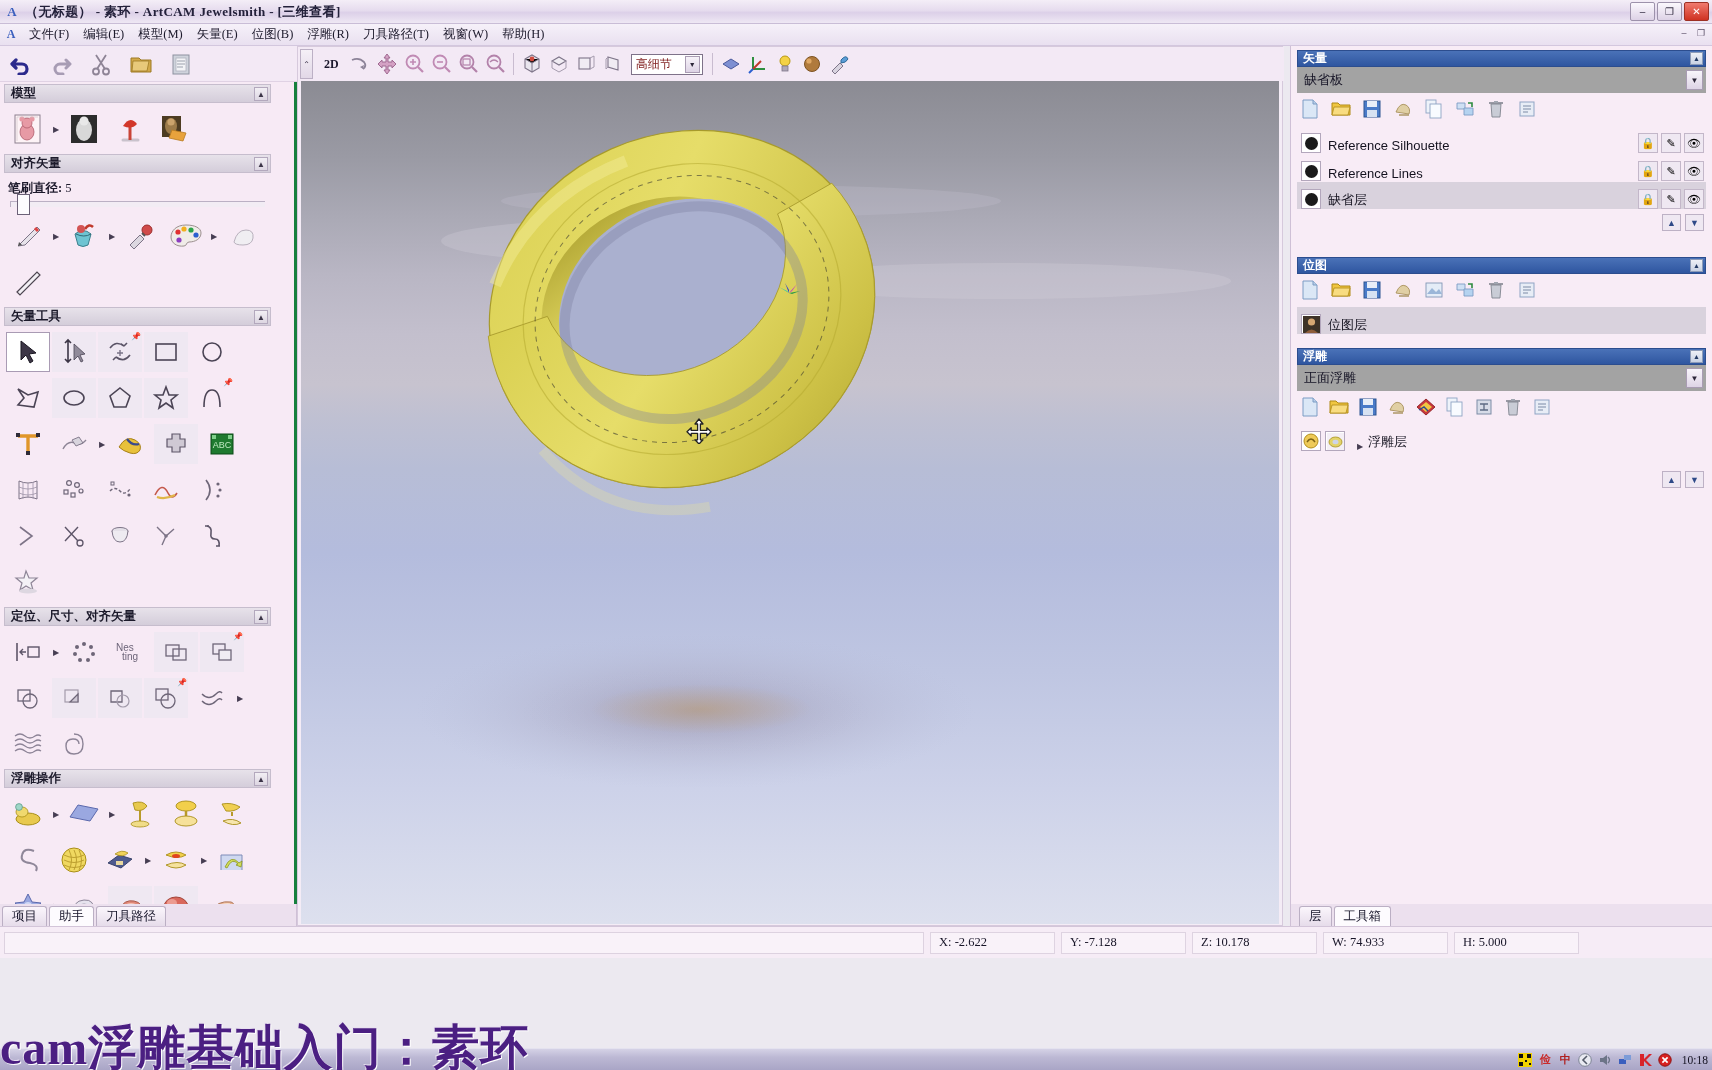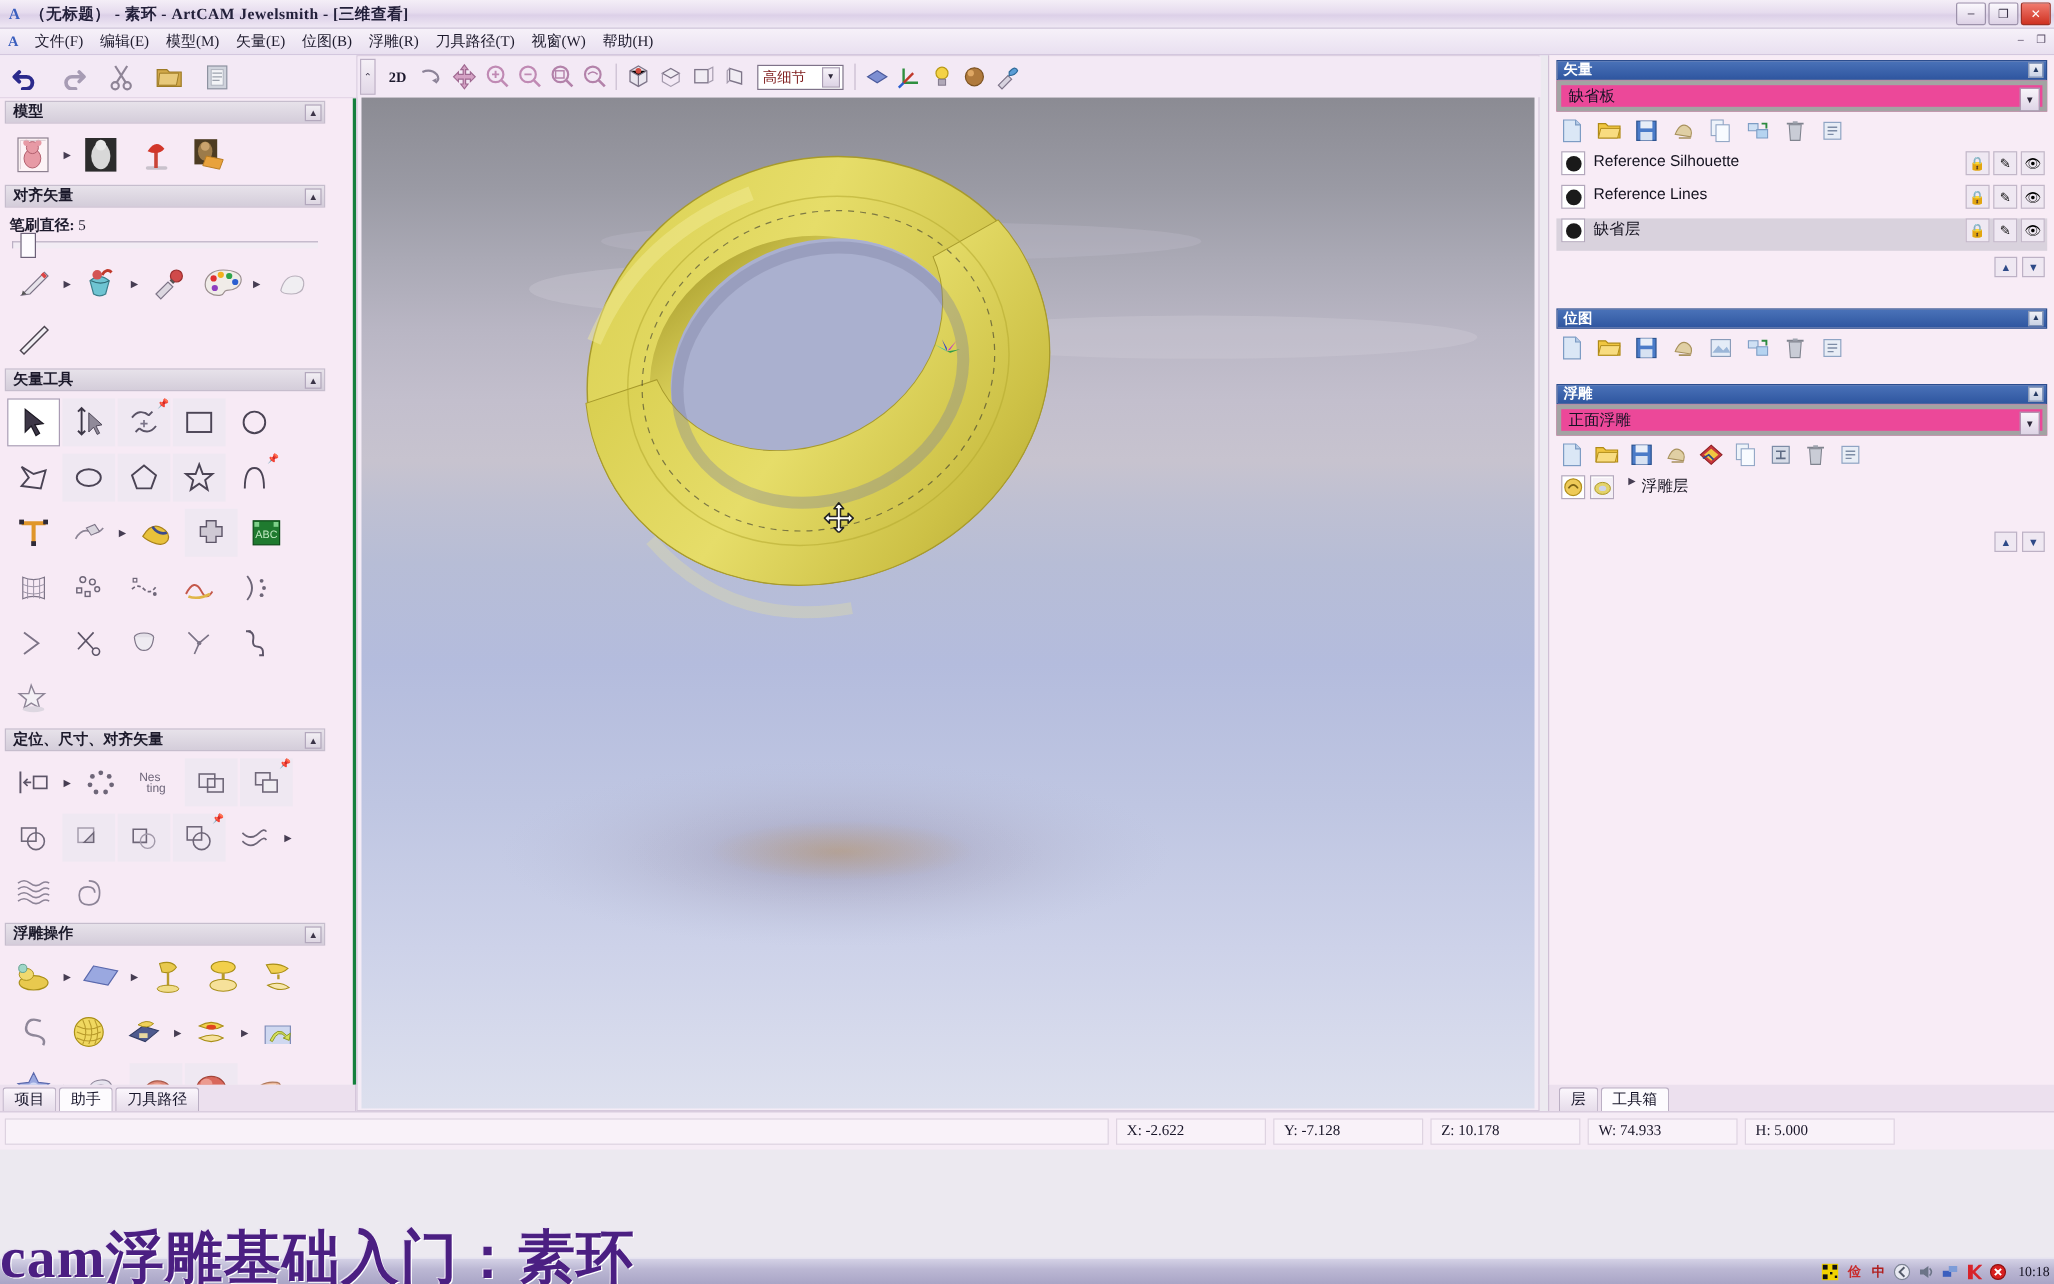--- a/index.html
+++ b/index.html
@@ -192,33 +192,33 @@
     display:flex; align-items:center; padding-left:5px;
     border:1px solid #2c4d8e;
   }
   .rp-hdr .t { font-size:12px; color:#fff; font-weight:bold; font-family:"Liberation Serif", serif; }
   .rp-hdr .arw {
     margin-left:auto; margin-right:2px; width:13px;height:13px;
     background:linear-gradient(to bottom,#eef0f6,#c9d2e4); border:1px solid #8d9bb8;
     display:flex;align-items:center;justify-content:center;font-size:7px;color:#233a63;
   }
   .rp-combo {
-    margin:0 6px; height:26px; background:#ec4899; border:4px solid #a3a3a3;
+    margin:0 6px; height:26px; background:#a3a3a3; border:1px solid #a3a3a3;
     display:flex; align-items:center; padding-left:6px; position:relative;
   }
   .rp-combo .t { font-size:13px; color:#141224; font-family:"Liberation Serif", serif; }
   .rp-combo .arw {
     position:absolute; right:2px; top:2px; width:17px;height:20px;
     background:linear-gradient(to bottom,#f8f5fa,#ded4e6); border:1px solid #a99cb3;
     display:flex;align-items:center;justify-content:center;font-size:8px;color:#2c2638;
   }
   .rp-iconbar { display:flex; align-items:center; padding:5px 8px; gap:9px; }
   .rp-ico { width:22px;height:22px;display:flex;align-items:center;justify-content:center;font-size:16px; }
   .layer-row {
-    display:flex; align-items:flex-start; height:27px; margin:1px 6px; padding-left:4px;
+    display:flex; align-items:flex-end; height:27px; margin:1px 6px; padding-left:4px;
     position:relative;
   }
   .layer-row.sel { background:#d9d2dd; }
   .layer-bullet {
     width:20px;height:20px;margin-right:7px;
     display:flex;align-items:center;justify-content:center;
     background:#fff; border:1px solid #b3a7bc;
   }
   .layer-bullet .dot { width:13px;height:13px;border-radius:50%;background:#1a1a1a; }
   .layer-name { font-size:13px; color:#14121f; font-family:"Liberation Sans", sans-serif; }
@@ -1191,20 +1191,30 @@
             <path d="M6 1 h4 v2 H6Z" fill="#a0a5b0"></path>
           </svg>
         </div>
       <div class="rp-ico">
           <svg width="18" height="18" viewBox="0 0 18 18">
             <rect x="2" y="2" width="14" height="14" fill="#e8edf6" stroke="#8fa4c4" stroke-width="1"></rect>
             <path d="M5 6 h8 M5 9 h8 M5 12 h5" stroke="#7d8ca6" stroke-width="1.2"></path>
           </svg>
         </div>
     </div>
+    <div class="layer-row sel">
+      <div class="layer-bullet">
+        <svg width="17" height="17" viewBox="0 0 17 17">
+            <rect width="17" height="17" fill="#3e3327"></rect>
+            <circle cx="8.5" cy="6" r="3.6" fill="#d6a873"></circle>
+            <path d="M2 17 q6.5 -7 13 0Z" fill="#8e5d3a"></path>
+          </svg>
+      </div>
+      <div class="layer-name cn">位图层</div>
+    </div>
 
     <div class="rp-hdr" style="margin-top:14px">
       <span class="t">浮雕</span>
       <span class="arw">▲</span>
     </div>
     <div class="rp-combo">
       <span class="t">正面浮雕</span>
       <span class="arw">▼</span>
     </div>
     <div class="rp-iconbar" style="gap:7px">

